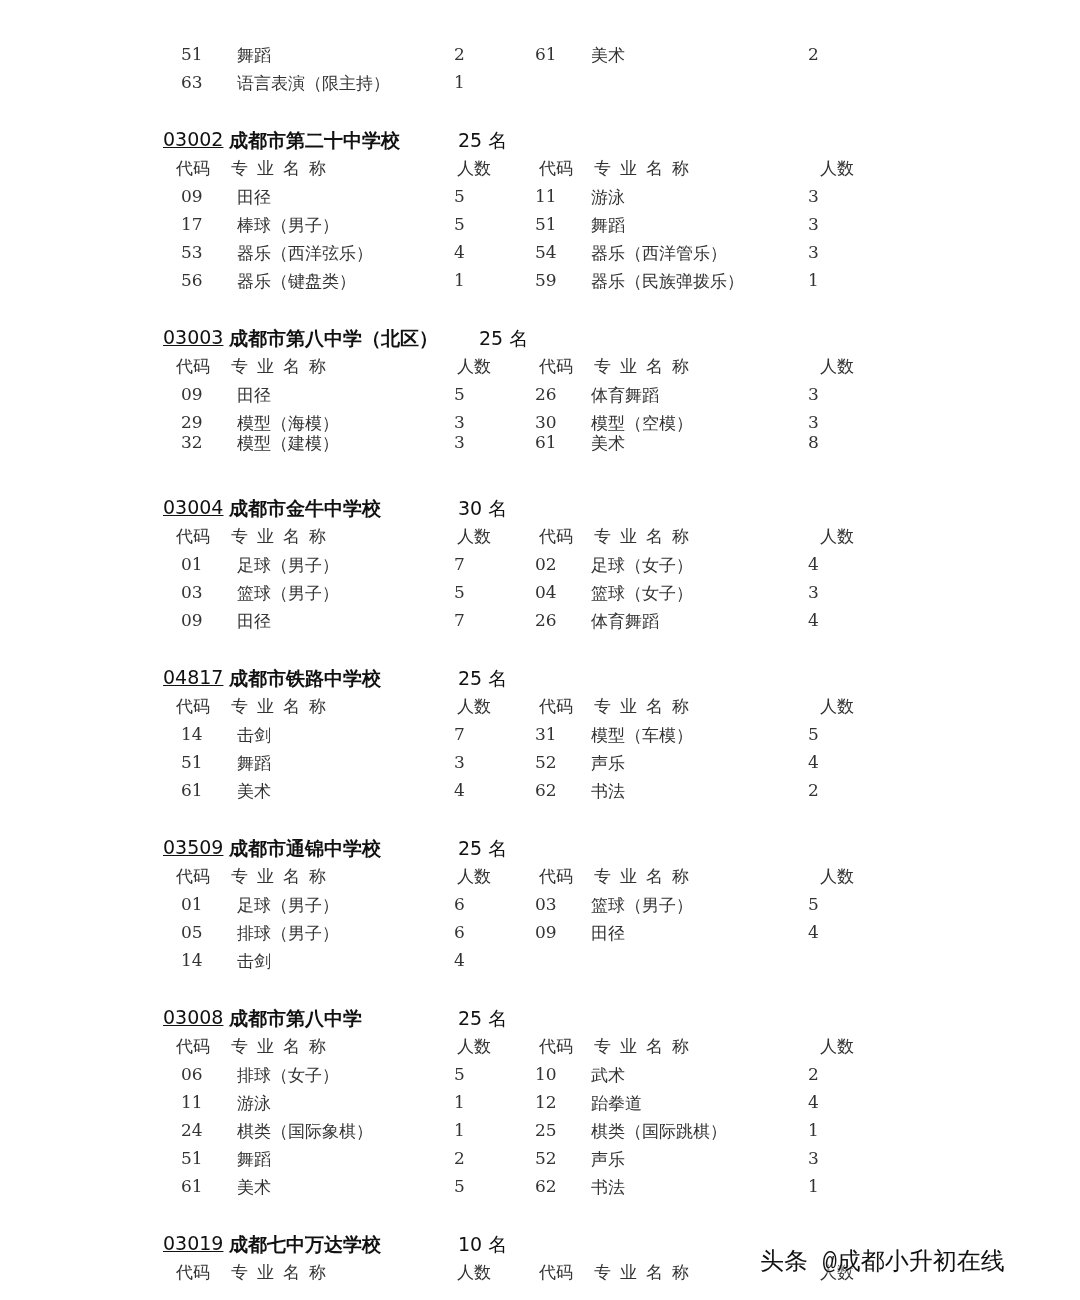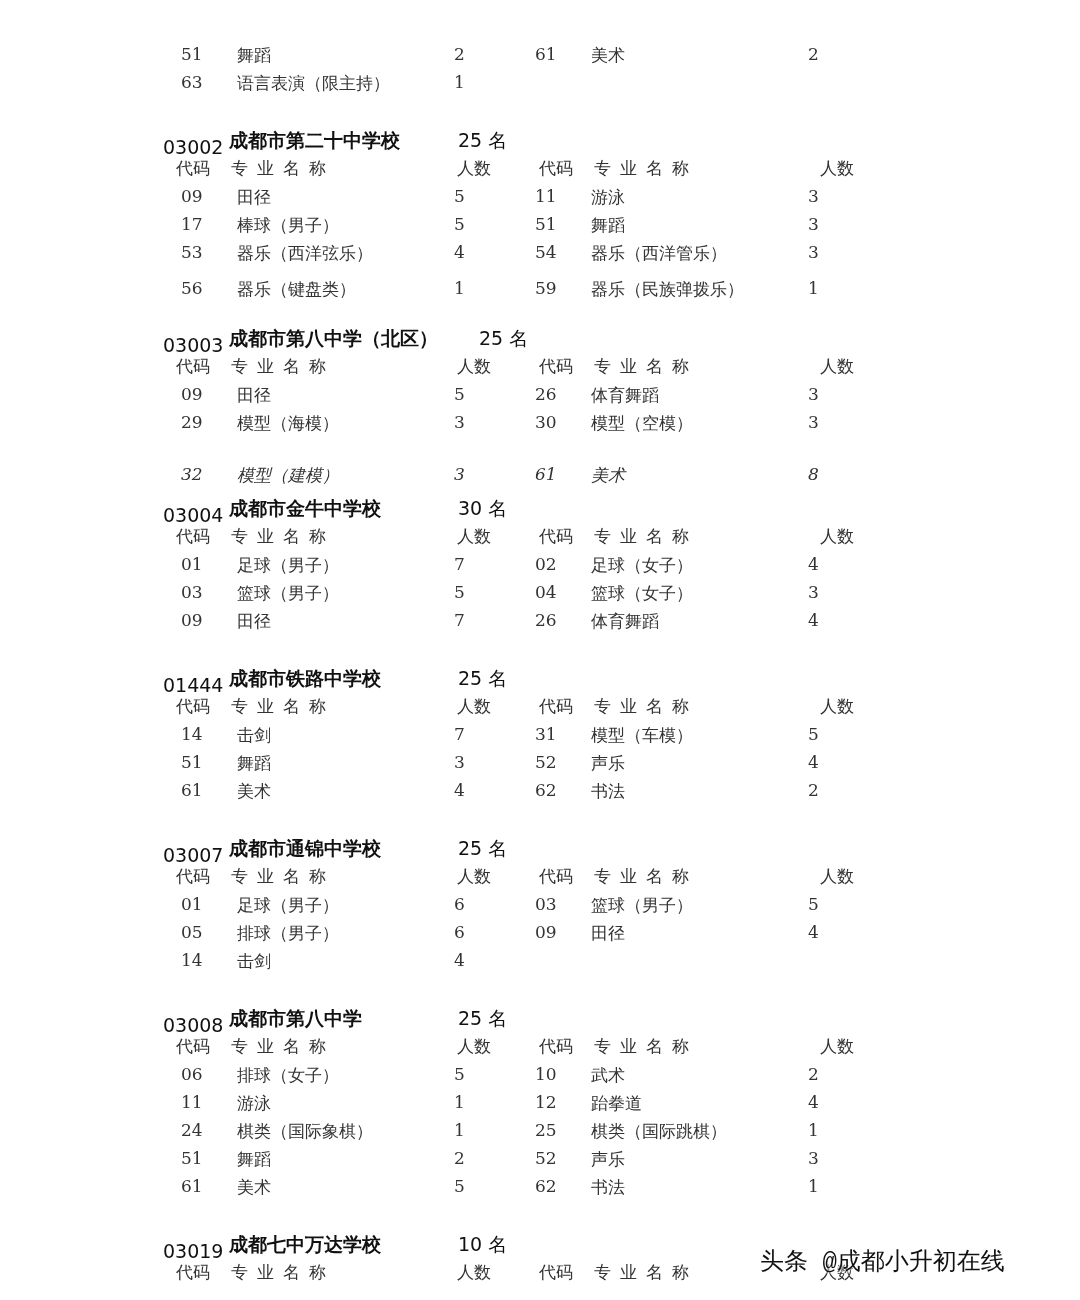--- a/index.html
+++ b/index.html
@@ -15,21 +15,21 @@
   .k2 { left: 808px; }
   .hdr { position: absolute; left: 0; width: 1080px; height: 28px; font-family: "DejaVu Serif", "Liberation Serif", serif; font-size: 17px; color: #333; margin-left: 12px; }
   .hdr span { position: absolute; top: 0; white-space: nowrap; }
   .h-c1 { left: 164px; }
   .h-n1 { left: 219px; letter-spacing: 9px; }
   .h-k1 { left: 445px; }
   .h-c2 { left: 527px; }
   .h-n2 { left: 582px; letter-spacing: 9px; }
   .h-k2 { left: 808px; }
   .school { position: absolute; left: 163px; height: 30px; font-family: "DejaVu Sans", "Liberation Sans", sans-serif; font-size: 19px; font-weight: bold; color: #111; white-space: nowrap; }
-  .school .code { position: absolute; left: 0; top: 8px; font-weight: normal; }
+  .school .code { position: absolute; left: 0; top: 0; font-weight: normal; text-decoration: underline; }
   .school .name { position: absolute; left: 66px; top: 0; }
   .school .quota { position: absolute; top: 0; font-weight: normal; }
   .watermark { position: absolute; left: 760px; top: 1245px; font-family: Liberation Mono, monospace; font-size: 24px; color: #111; text-shadow: 0 0 2px #fff, 0 0 3px #fff; white-space: nowrap; }
 </style>
 </head>
 <body>
 
 <div class="doc">
 
   <div class="row" style="top:44px;">
@@ -76,21 +76,21 @@
     <span class="k2">3</span>
   </div>
   <div class="row" style="top:242px;">
     <span class="c1">53</span>
     <span class="n1">器乐（西洋弦乐）</span>
     <span class="k1">4</span>
     <span class="c2">54</span>
     <span class="n2">器乐（西洋管乐）</span>
     <span class="k2">3</span>
   </div>
-  <div class="row" style="top:270px;margin-top:8px;">
+  <div class="row" style="top:270px;">
     <span class="c1">56</span>
     <span class="n1">器乐（键盘类）</span>
     <span class="k1">1</span>
     <span class="c2">59</span>
     <span class="n2">器乐（民族弹拨乐）</span>
     <span class="k2">1</span>
   </div>
 
   <div class="school" style="top:326px;">
     <span class="code">03003</span>
@@ -114,21 +114,21 @@
     <span class="k2">3</span>
   </div>
   <div class="row" style="top:412px;">
     <span class="c1">29</span>
     <span class="n1">模型（海模）</span>
     <span class="k1">3</span>
     <span class="c2">30</span>
     <span class="n2">模型（空模）</span>
     <span class="k2">3</span>
   </div>
-  <div class="row" style="top:464px;font-style:italic;">
+  <div class="row" style="top:432px;">
     <span class="c1">32</span>
     <span class="n1">模型（建模）</span>
     <span class="k1">3</span>
     <span class="c2">61</span>
     <span class="n2">美术</span>
     <span class="k2">8</span>
   </div>
 
   <div class="school" style="top:496px;">
     <span class="code">03004</span>
@@ -162,21 +162,21 @@
   <div class="row" style="top:610px;">
     <span class="c1">09</span>
     <span class="n1">田径</span>
     <span class="k1">7</span>
     <span class="c2">26</span>
     <span class="n2">体育舞蹈</span>
     <span class="k2">4</span>
   </div>
 
   <div class="school" style="top:666px;">
-    <span class="code">01444</span>
+    <span class="code">04817</span>
     <span class="name">成都市铁路中学校</span>
     <span class="quota" style="left:295px;">25 名</span>
   </div>
   <div class="hdr" style="top:695px;">
     <span class="h-c1">代码</span>
     <span class="h-n1">专业名称</span>
     <span class="h-k1">人数</span>
     <span class="h-c2">代码</span>
     <span class="h-n2">专业名称</span>
     <span class="h-k2">人数</span>
@@ -200,21 +200,21 @@
   <div class="row" style="top:780px;">
     <span class="c1">61</span>
     <span class="n1">美术</span>
     <span class="k1">4</span>
     <span class="c2">62</span>
     <span class="n2">书法</span>
     <span class="k2">2</span>
   </div>
 
   <div class="school" style="top:836px;">
-    <span class="code">03007</span>
+    <span class="code">03509</span>
     <span class="name">成都市通锦中学校</span>
     <span class="quota" style="left:295px;">25 名</span>
   </div>
   <div class="hdr" style="top:865px;">
     <span class="h-c1">代码</span>
     <span class="h-n1">专业名称</span>
     <span class="h-k1">人数</span>
     <span class="h-c2">代码</span>
     <span class="h-n2">专业名称</span>
     <span class="h-k2">人数</span>

